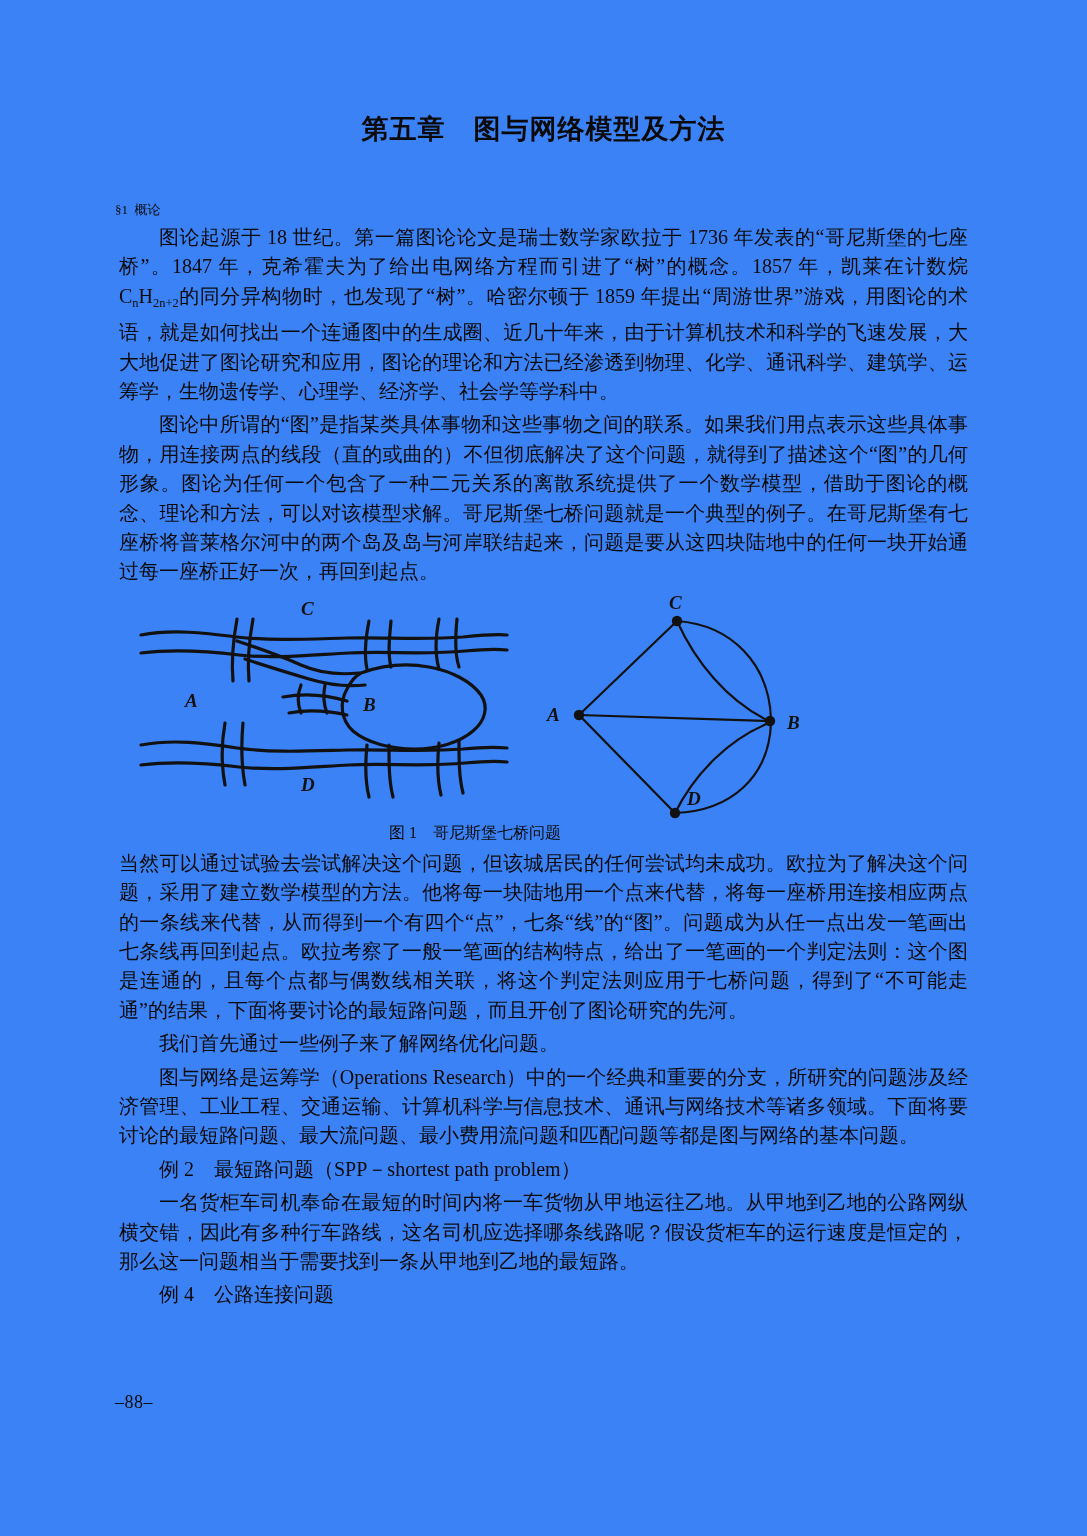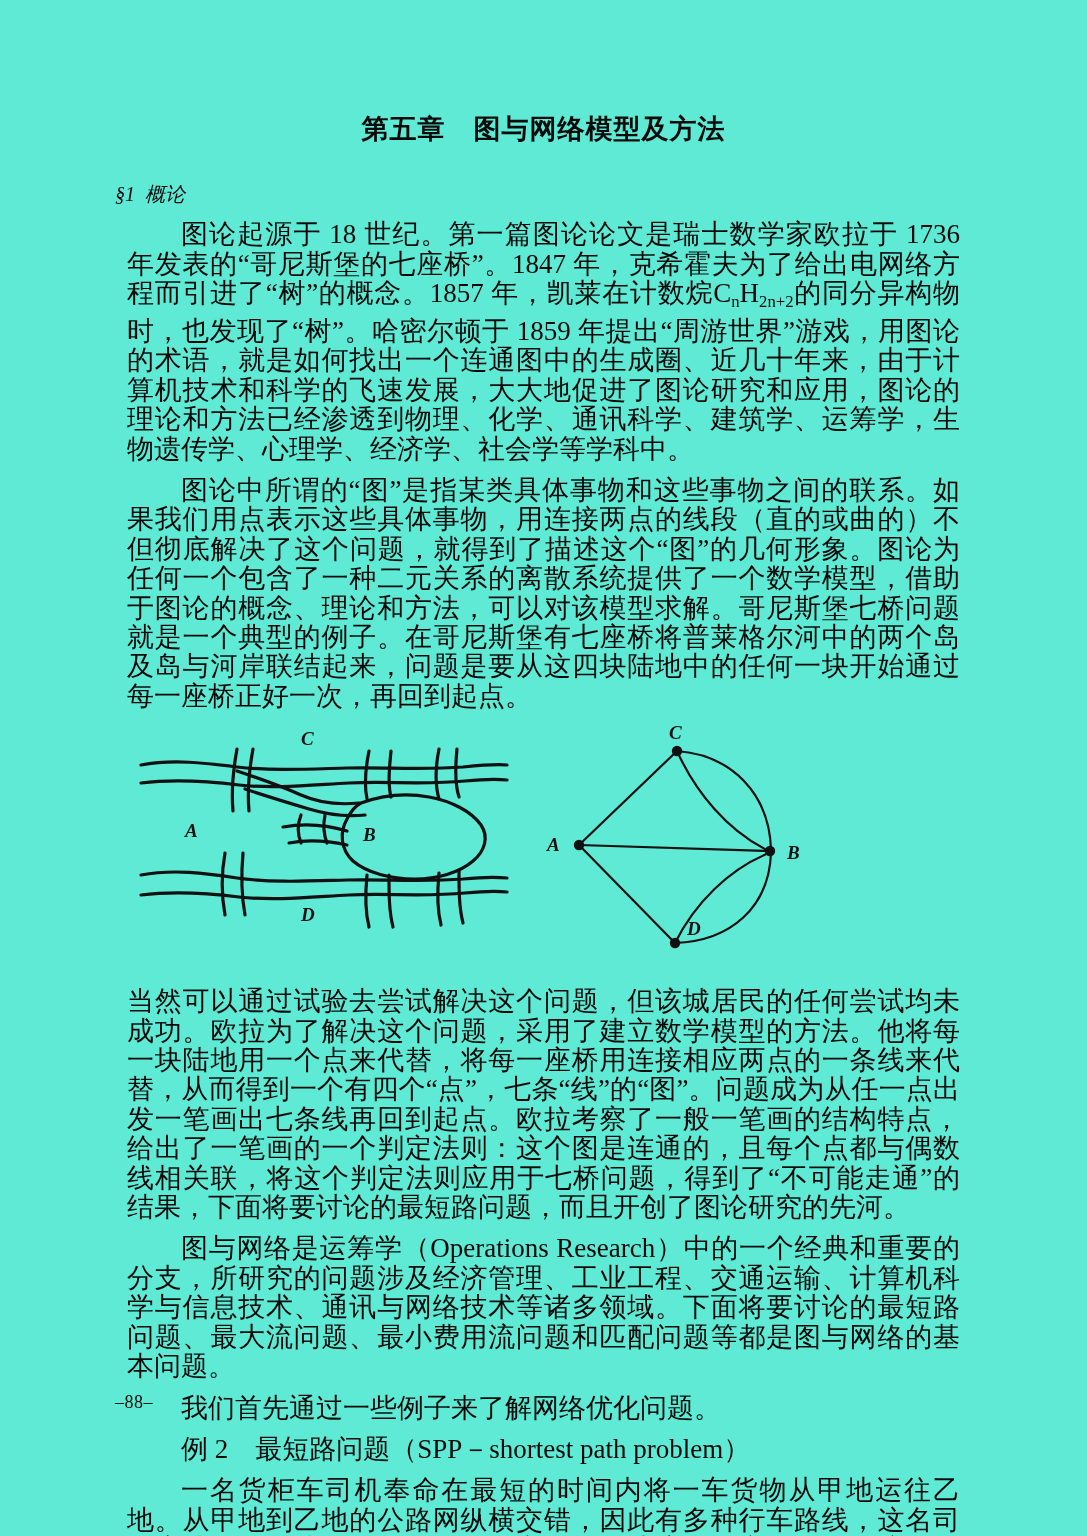--- a/index.html
+++ b/index.html
@@ -8,21 +8,21 @@
     background: #ffffff;
   }
   body {
     font-family: "Liberation Serif", "DejaVu Serif", serif;
     color: #0a0a0a;
   }
   #page {
     position: relative;
     width: 1087px;
     height: 1536px;
-    background: #5eead4;
+    background: #3b82f6;
     overflow: hidden;
     box-sizing: border-box;
   }
   .content {
     position: absolute;
     left: 115px;
     top: 0;
     width: 857px;
   }
 
@@ -32,34 +32,33 @@
     font-size: 27px;
     font-weight: bold;
     letter-spacing: 1px;
     margin-top: 113px;
     line-height: 1.2;
     white-space: pre;
   }
 
   
   .section-heading {
-    font-size: 20px;
-    margin-top: 36px;
+    font-size: 13px;
+    margin-top: 56px;
     line-height: 1.35;
     white-space: pre;
-    font-style: italic;
   }
 
   
   .para {
-    font-size: 27px;
+    font-size: 20px;
     line-height: 29.4px;
     text-align: justify;
     text-justify: inter-ideograph;
-    margin: 12px;
+    margin: 4px;
     text-indent: 2em;
   }
   .para.noindent { text-indent: 0; }
 
   sub.chem {
     font-size: 0.62em;
     vertical-align: -0.32em;
     letter-spacing: 0;
   }
   .chem-upright {
@@ -211,28 +210,31 @@
 
           <g fill="#111" stroke="none" font-style="italic" font-weight="bold" font-size="19">
             <text x="28" y="128">A</text>
             <text x="268" y="136">B</text>
             <text x="150" y="16">C</text>
             <text x="168" y="212">D</text>
           </g>
         </svg>
       </div>
 
+      <div class="fig-caption-wrap">
+        <div class="fig-caption">图 1　哥尼斯堡七桥问题</div>
+      </div>
     </div>
 
     <p class="para noindent">当然可以通过试验去尝试解决这个问题，但该城居民的任何尝试均未成功。欧拉为了解决这个问题，采用了建立数学模型的方法。他将每一块陆地用一个点来代替，将每一座桥用连接相应两点的一条线来代替，从而得到一个有四个“点”，七条“线”的“图”。问题成为从任一点出发一笔画出七条线再回到起点。欧拉考察了一般一笔画的结构特点，给出了一笔画的一个判定法则：这个图是连通的，且每个点都与偶数线相关联，将这个判定法则应用于七桥问题，得到了“不可能走通”的结果，下面将要讨论的最短路问题，而且开创了图论研究的先河。</p>
 
+    <p class="para">我们首先通过一些例子来了解网络优化问题。</p>
+
     <p class="para">图与网络是运筹学（Operations  Research）中的一个经典和重要的分支，所研究的问题涉及经济管理、工业工程、交通运输、计算机科学与信息技术、通讯与网络技术等诸多领域。下面将要讨论的最短路问题、最大流问题、最小费用流问题和匹配问题等都是图与网络的基本问题。</p>
 
-    <p class="para">我们首先通过一些例子来了解网络优化问题。</p>
-
     <p class="para">例 2　最短路问题（SPP－shortest path problem）</p>
 
     <p class="para">一名货柜车司机奉命在最短的时间内将一车货物从甲地运往乙地。从甲地到乙地的公路网纵横交错，因此有多种行车路线，这名司机应选择哪条线路呢？假设货柜车的运行速度是恒定的，那么这一问题相当于需要找到一条从甲地到乙地的最短路。</p>
 
     <p class="para">例 4　公路连接问题</p>
 
 
   </div>
 
   <div class="page-number">–88–</div>

